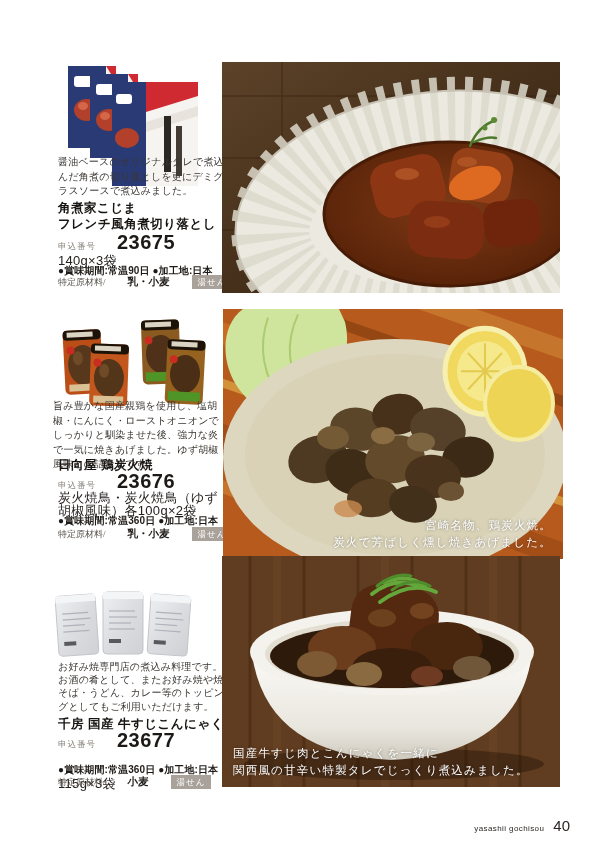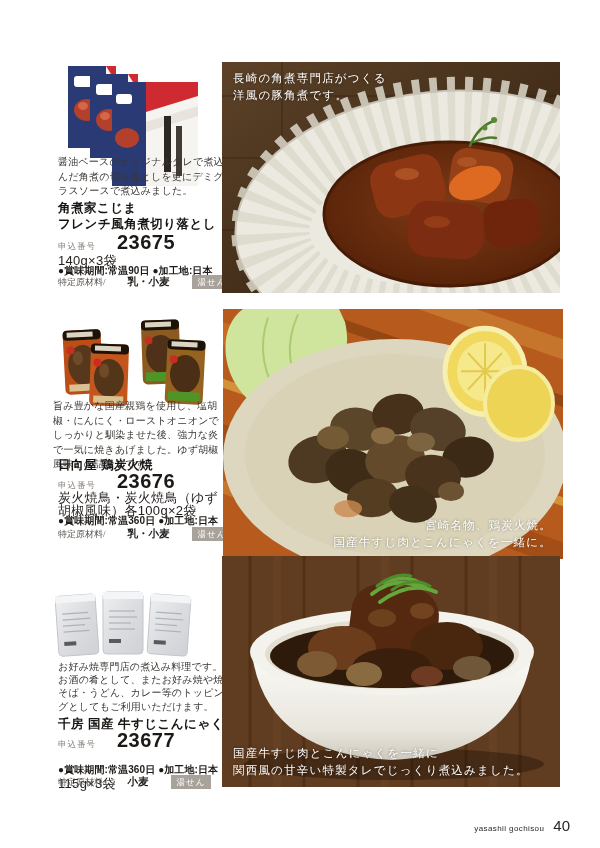--- a/index.html
+++ b/index.html
@@ -178,24 +178,20 @@
           <ellipse cx="245" cy="100" rx="10" ry="5" fill="#c2642e" opacity=".5"></ellipse>
           <ellipse cx="215" cy="160" rx="13" ry="6" fill="#a5481e" opacity=".6"></ellipse>
         </g>
         <g stroke="#4f7a2c" stroke-width="2.4" fill="none" stroke-linecap="round">
           <path d="M248 84 q8 -20 26 -26"></path>
           <path d="M252 80 q14 -6 22 -4"></path>
         </g>
         <circle cx="272" cy="58" r="3" fill="#5c8a34"></circle>
         <circle cx="263" cy="66" r="2.5" fill="#5c8a34"></circle>
       </svg>
-      <div class="caption cap-tl">
-        <div>長崎の角煮専門店がつくる</div>
-        <div>洋風の豚角煮です。</div>
-      </div>
     </div>
   </section>
 
   <section>
 
     <div class="abs pack s2-pack">
       <svg viewBox="0 0 148 90">
         <g transform="rotate(-3 22 45)">
           <rect x="4" y="14" width="38" height="64" rx="5" fill="#bb4d17"></rect>
           <rect x="4" y="14" width="38" height="10" rx="4" fill="#1c1208"></rect>
@@ -296,21 +292,21 @@
           <ellipse cx="190" cy="182" rx="24" ry="17" fill="#42301b" transform="rotate(8 190 182)"></ellipse>
           <ellipse cx="110" cy="120" rx="16" ry="11" fill="#755a36"></ellipse>
           <ellipse cx="198" cy="124" rx="14" ry="9" fill="#7d6440"></ellipse>
           <ellipse cx="160" cy="118" rx="12" ry="8" fill="#8a6d42"></ellipse>
           <ellipse cx="228" cy="170" rx="13" ry="9" fill="#6b5232"></ellipse>
           <ellipse cx="125" cy="186" rx="14" ry="8" fill="#c98a4e" opacity=".8"></ellipse>
         </g>
       </svg>
       <div class="caption cap-br">
         <div>宮崎名物、鶏炭火焼。</div>
-        <div>国産牛すじ肉とこんにゃくを一緒に。</div>
+        <div>炭火で芳ばしく燻し焼きあげました。</div>
       </div>
     </div>
   </section>
 
   <section>
 
     <div class="abs pack s3-pack">
       <svg viewBox="0 0 138 70">
         <defs>
           <linearGradient id="silver" x1="0" y1="0" x2="1" y2="1">

